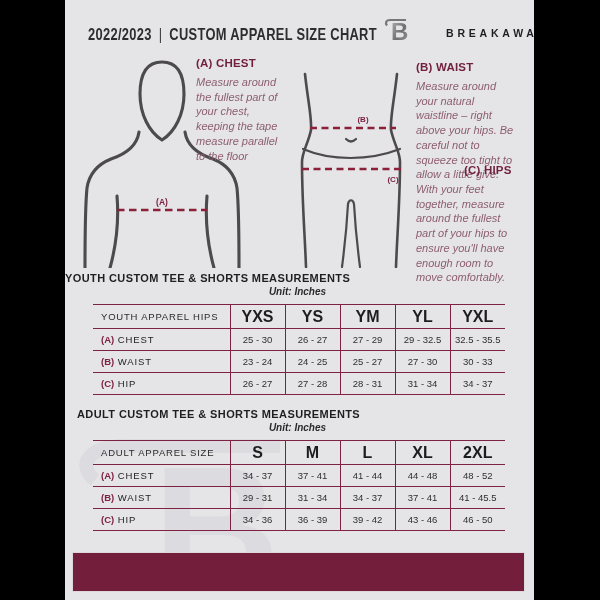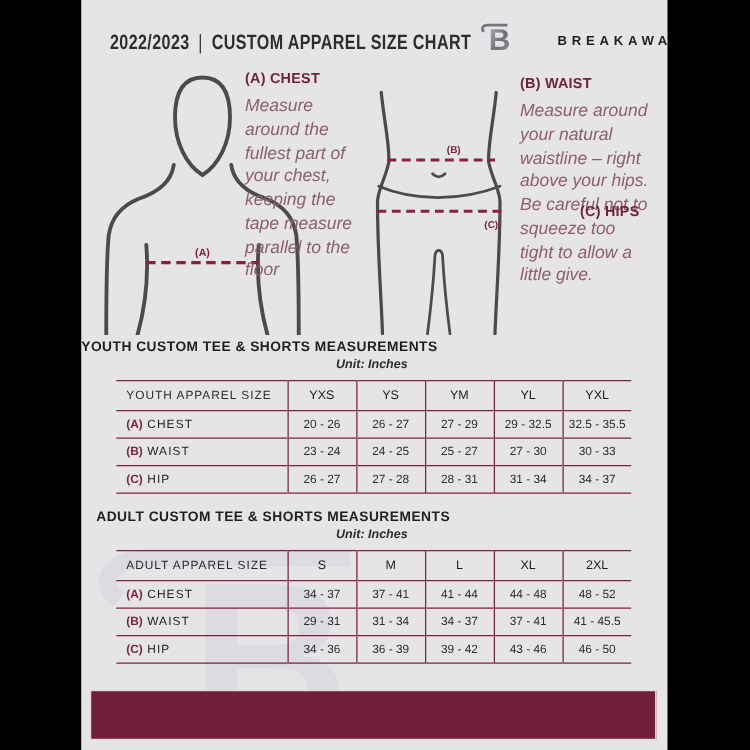--- a/index.html
+++ b/index.html
@@ -23,42 +23,42 @@
     position:absolute;left:345px;top:27px;z-index:2;
     font-size:10.5px;font-weight:bold;letter-spacing:3.8px;color:#1f1f22;margin-left:36px;
   }
   
   .fig{position:absolute;z-index:2;}
   .guide-head{
     position:absolute;z-index:2;font-size:11.5px;font-weight:bold;
     color:#701f3c;letter-spacing:.2px;
   }
   .guide-body{
-    position:absolute;z-index:2;font-size:14px;font-style:italic;
+    position:absolute;z-index:2;font-size:11px;font-style:italic;
     color:#8d5e6f;line-height:1.34;
   }
   
   .tbl-title{
     position:absolute;left:0;width:469px;text-align:left;z-index:2;
     font-size:11px;font-weight:bold;color:#1f1f21;letter-spacing:.4px;
   }
   .tbl-unit{
     position:absolute;left:0;width:465px;text-align:center;z-index:2;
     font-size:10px;font-style:italic;font-weight:bold;color:#2a2a2c;
   }
   table.size-table{
     position:absolute;left:28px;width:412px;border-collapse:collapse;
     table-layout:fixed;z-index:2;background:transparent;
   }
   table.size-table col.c0{width:137px;}
   table.size-table th,table.size-table td{
     padding:0;font-size:9.5px;color:#2e2e30;text-align:center;vertical-align:middle;
   }
   table.size-table tr.head{border-top:1.6px solid #7d2240;border-bottom:1.6px solid #7d2240;}
-  table.size-table tr.head th{height:23px;font-weight:normal;font-size:10px;color:#1d1d1f;}
+  table.size-table tr.head th{height:23px;font-weight:bold;font-size:16px;color:#1d1d1f;}
   table.size-table tr.head th.lbl{
     text-align:left;padding-left:8px;font-weight:normal;font-size:9.5px;
     letter-spacing:.8px;color:#2b2b2d;
   }
   table.size-table tr.data{border-bottom:1.6px solid #7d2240;}
   table.size-table tr.data td{height:21px;}
   table.size-table tr.data td.lbl{text-align:left;padding-left:8px;letter-spacing:.9px;color:#222;}
   table.size-table th + th,table.size-table td + td{border-left:1.2px solid #7d2240;}
   .pfx{color:#7d2240;font-weight:bold;letter-spacing:0;}
   
@@ -120,44 +120,45 @@
     <text x="110" y="120" text-anchor="middle" font-size="8" font-weight="bold" fill="#7d2240">(C)</text>
   </svg>
 
   <div class="guide-head" style="left:131px;top:57px;">(A) CHEST</div>
   <div class="guide-body" style="left:131px;top:75px;width:93px;">Measure around the fullest part of your chest, keeping the tape measure parallel to the floor</div>
 
   <div class="guide-head" style="left:351px;top:61px;">(B) WAIST</div>
   <div class="guide-body" style="left:351px;top:79px;width:103px;">Measure around your natural waistline – right above your hips. Be careful not to squeeze too tight to allow a little give.</div>
 
   <div class="guide-head" style="left:351px;top:164px;padding-left:48px;">(C) HIPS</div>
+  <div class="guide-body" style="left:351px;top:182px;width:104px;">With your feet together, measure around the fullest part of your hips to ensure you'll have enough room to move comfortably.</div>
 
   <div class="tbl-title" style="top:272px;">YOUTH CUSTOM TEE &amp; SHORTS MEASUREMENTS</div>
   <div class="tbl-unit" style="top:286px;">Unit: Inches</div>
   <table class="size-table" style="top:304px;">
     <colgroup>
         <col class="c0">
         <col>
         <col>
         <col>
         <col>
         <col>
       </colgroup>
     <tbody>
         <tr class="head">
-      <th class="lbl">YOUTH APPAREL SIZE</th>
+      <th class="lbl">YOUTH APPAREL HIPS</th>
       <th>YXS</th>
       <th>YS</th>
       <th>YM</th>
       <th>YL</th>
       <th>YXL</th>
     </tr>
     <tr class="data">
       <td class="lbl"><span class="pfx">(A)</span> <span>CHEST</span></td>
-      <td>20 - 26</td>
+      <td>25 - 30</td>
       <td>26 - 27</td>
       <td>27 - 29</td>
       <td>29 - 32.5</td>
       <td>32.5 - 35.5</td>
     </tr>
     <tr class="data">
       <td class="lbl"><span class="pfx">(B)</span> <span>WAIST</span></td>
       <td>23 - 24</td>
       <td>24 - 25</td>
       <td>25 - 27</td>

